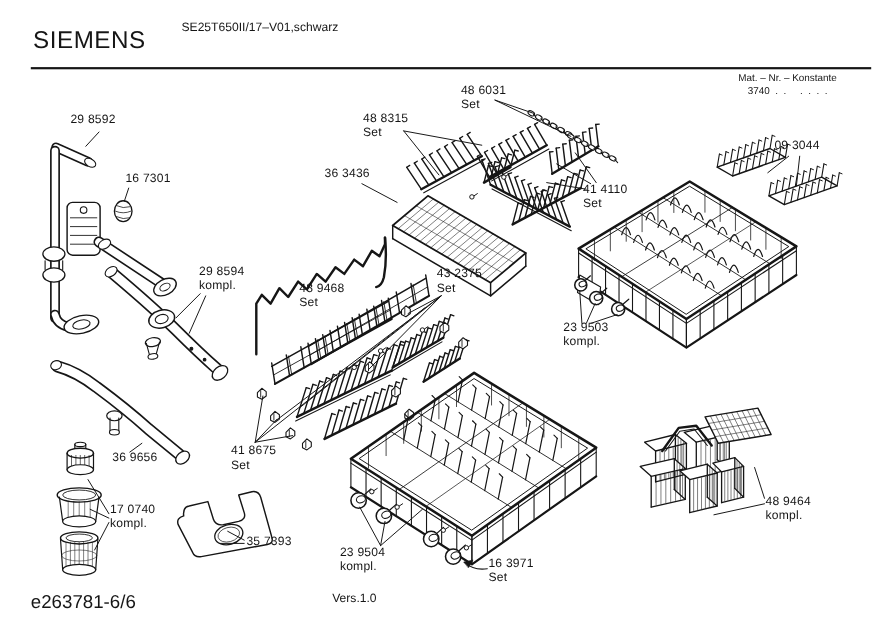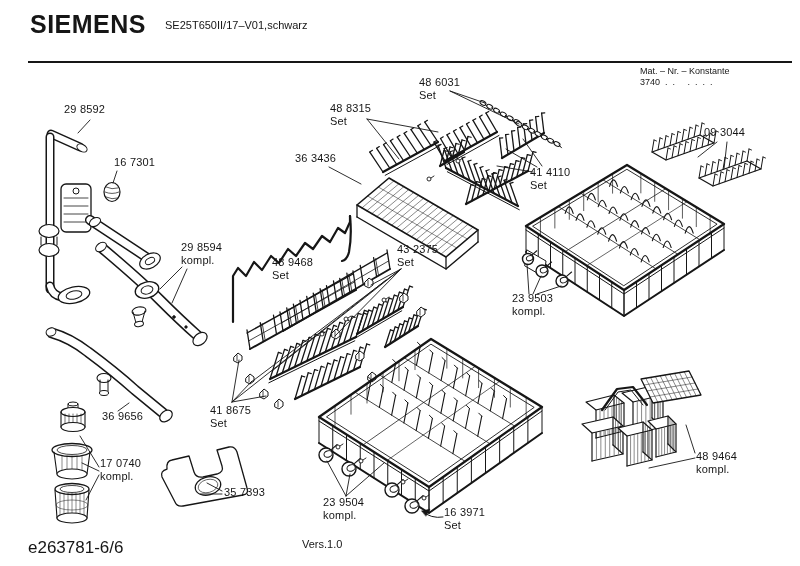--- a/index.html
+++ b/index.html
@@ -1,26 +1,26 @@
 <!DOCTYPE html>
 <html><head>
 <meta charset="utf-8">
 <style>
   html,body{margin:0;padding:0;width:800px;height:566px;background:#fff;
     font-family:"Liberation Sans",sans-serif;color:#161616;overflow:hidden}
   .page{position:relative;width:800px;height:566px;background:#fff}
   svg.stage{position:absolute;left:0;top:0}
   .lbl{position:absolute;font-size:11px;line-height:12.5px;letter-spacing:.2px;white-space:nowrap}
   .lbl .l2{display:block}
-  .brand{position:absolute;left:30px;top:10px;font-size:25px;font-weight:bold;letter-spacing:.5px}
+  .brand{position:absolute;left:30px;top:24px;font-size:22px;font-weight:normal;letter-spacing:.5px}
   .model{position:absolute;left:165px;top:19px;font-size:11px}
   .cat{position:absolute;left:634px;top:12px;font-size:11.5px;line-height:13px}
   .cat .l2{display:block}
   .rule{position:absolute;left:28px;top:61px;width:764px;height:2px;background:#161616}
-  .matbox{position:absolute;left:640px;top:66px;width:152px;text-align:left;font-size:9px;line-height:11px}
+  .matbox{position:absolute;left:640px;top:66px;width:152px;text-align:center;font-size:9px;line-height:11px}
   .matdots{white-space:pre}
   .footL{position:absolute;left:28px;top:538px;font-size:17px}
   .footV{position:absolute;left:302px;top:538px;font-size:11px}
 </style>
 </head>
 <body>
 
 <div class="page">
 
   <svg class="stage" id="art" width="800" height="566" viewBox="0 0 800 566">
@@ -872,19 +872,19 @@
   <div class="lbl" style="left:224px;top:486px"><span>35 7393</span><span class="l2"></span></div>
   <div class="lbl" style="left:295px;top:152px"><span>36 3436</span><span class="l2"></span></div>
   <div class="lbl" style="left:330px;top:102px"><span>48 8315</span><span class="l2">Set</span></div>
   <div class="lbl" style="left:419px;top:76px"><span>48 6031</span><span class="l2">Set</span></div>
   <div class="lbl" style="left:272px;top:256px"><span>48 9468</span><span class="l2">Set</span></div>
   <div class="lbl" style="left:397px;top:243px"><span>43 2375</span><span class="l2">Set</span></div>
   <div class="lbl" style="left:530px;top:166px"><span>41 4110</span><span class="l2">Set</span></div>
   <div class="lbl" style="left:704px;top:126px"><span>09 3044</span><span class="l2"></span></div>
   <div class="lbl" style="left:512px;top:292px"><span>23 9503</span><span class="l2">kompl.</span></div>
   <div class="lbl" style="left:210px;top:404px"><span>41 8675</span><span class="l2">Set</span></div>
-  <div class="lbl" style="left:323px;top:496px"><span>23 9504</span><span class="l2">kompl.</span></div>
+  <div class="lbl" style="left:309px;top:496px"><span>23 9504</span><span class="l2">kompl.</span></div>
   <div class="lbl" style="left:444px;top:506px"><span>16 3971</span><span class="l2">Set</span></div>
   <div class="lbl" style="left:696px;top:450px"><span>48 9464</span><span class="l2">kompl.</span></div>
 
   <div class="footL">e263781-6/6</div>
   <div class="footV">Vers.1.0</div>
 </div>
 
 </body></html>

